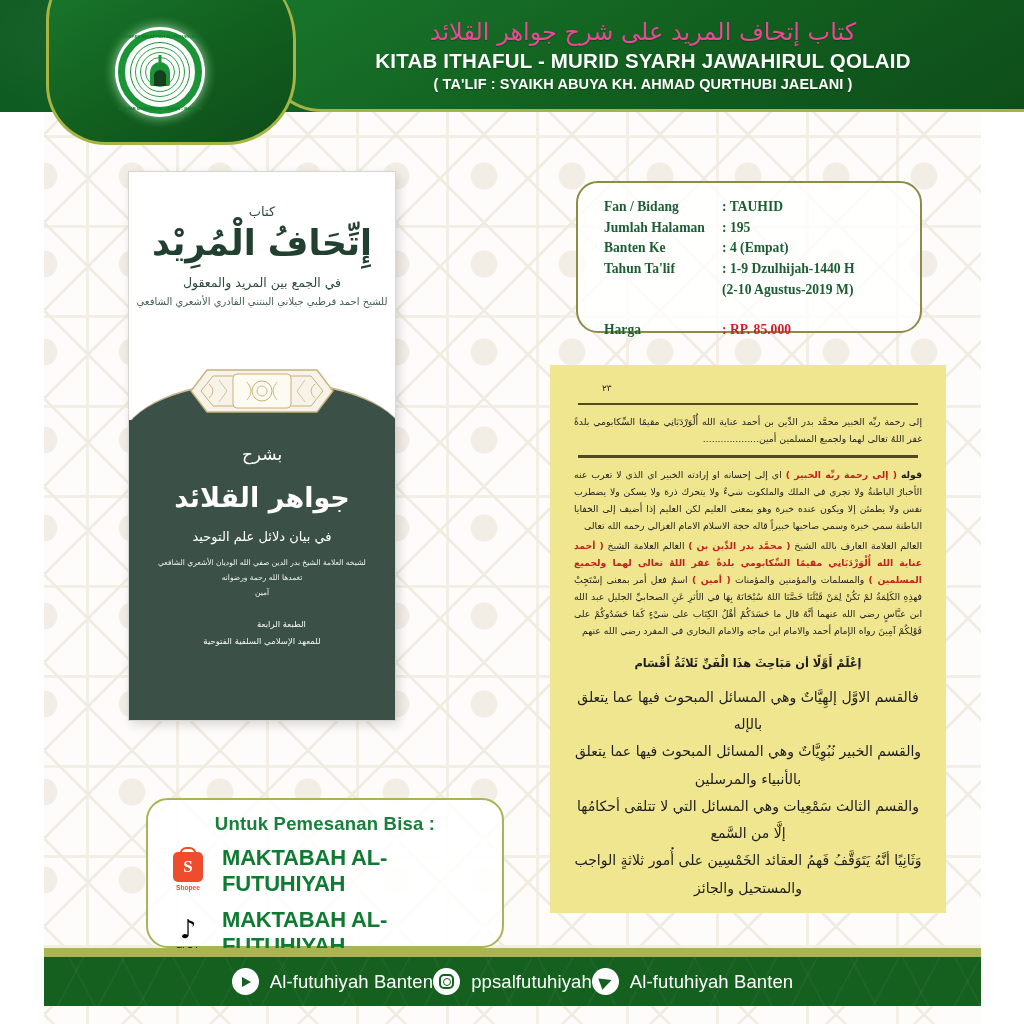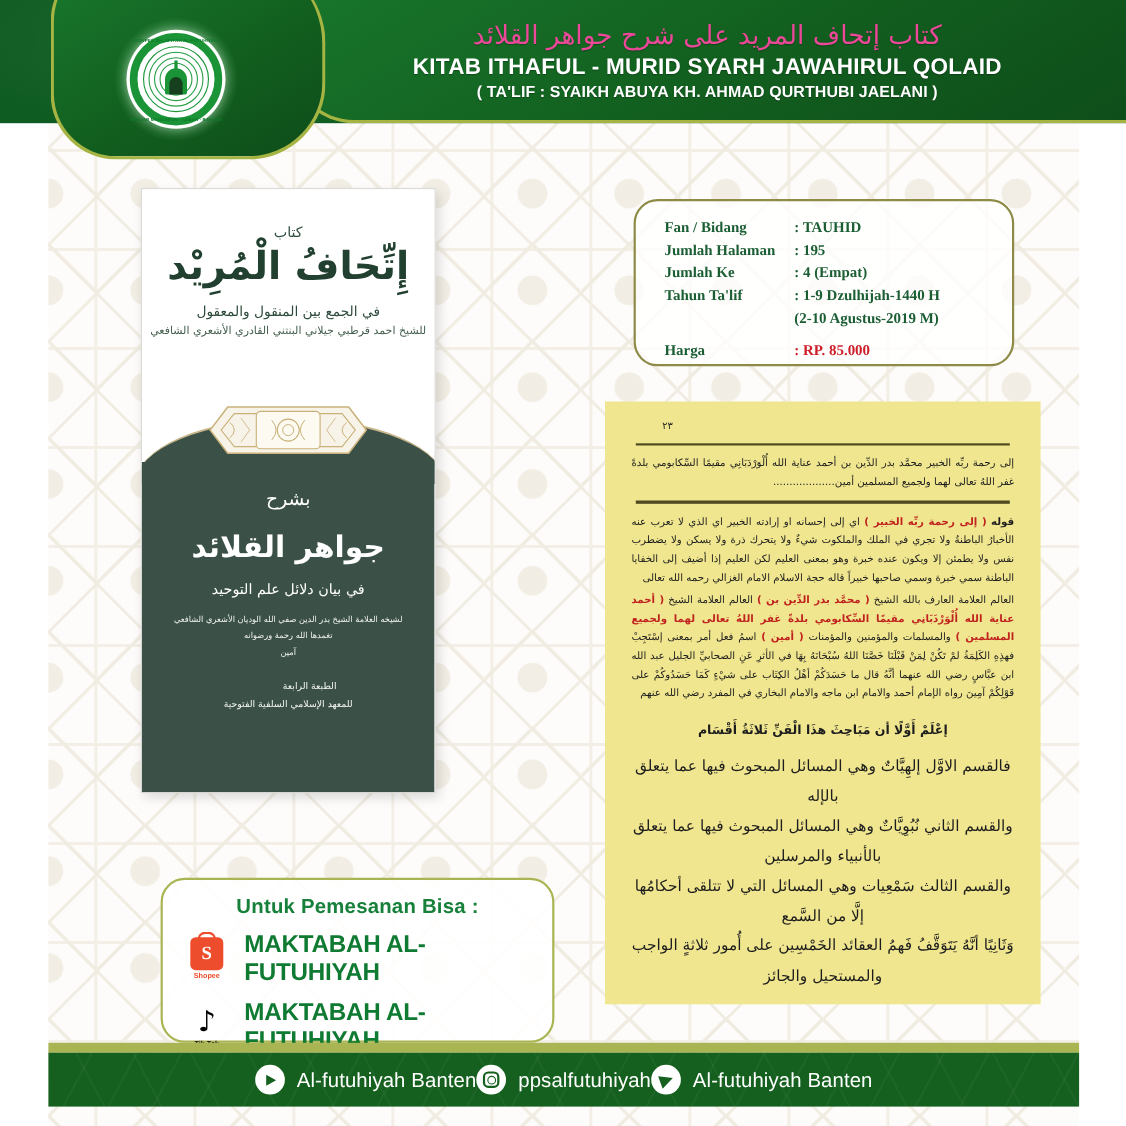--- a/index.html
+++ b/index.html
@@ -200,21 +200,21 @@
     background: rgba(255,255,255,.78);
     border: 2px solid #8d8b46;
     border-radius: 22px; z-index: 3;
     padding: 14px 0 0 26px;
   }
   .info-row { display:flex; font-size: 13.6px; font-weight: bold;
     color: #1b5e34; font-family:"Liberation Serif", serif; line-height: 1.52; }
   .info-label { width: 118px; flex: none; }
   .info-value { flex: 1; }
   .info-value.price { color: #cc1f2a; }
-  .info-row.gap { margin-top: 9px; }
+  .info-row.gap { margin-top: 20px; }
 
   
   .ypage {
     position:absolute; left: 550px; top: 365px;
     width: 396px; height: 548px;
     background: #f0e68f; z-index: 3;
     padding: 18px 24px 0 24px;
     overflow:hidden;
   }
   .yp-num { font-family:"DejaVu Sans", sans-serif; font-size: 9px; color:#222; direction:rtl; text-align:left; margin-left: 28px; }
@@ -339,21 +339,21 @@
       <div class="logo-dome"></div>
       <div class="logo-text-top">PONPES SALAFIYAH AL-FUTUHIYAH</div>
       <div class="logo-text-bot">BANJAR MANGSEUN - LEBAK - BANTEN</div>
     </div>
   </div>
 
   <div class="book">
     <div class="book-top">
       <div class="bk-kitab">كتاب</div>
       <div class="bk-main">إِتِّحَافُ الْمُرِيْد</div>
-      <div class="bk-sub1">في الجمع بين المنقول والمعقول</div>
+      <div class="bk-sub1">في الجمع بين المريد والمعقول</div>
       <div class="bk-sub2">للشيخ احمد قرطبي جيلاني البنتني القادري الأشعري الشافعي</div>
     </div>
 
     <div class="book-curve"></div>
     <div class="book-bottom"></div>
 
     <svg class="book-ornament" viewBox="0 0 170 58">
       <path d="M14 29 L30 8 L140 8 L156 29 L140 50 L30 50 Z" fill="#f7f3e8" stroke="#c9b179" stroke-width="1.4"></path>
       <path d="M24 29 L36 14 L134 14 L146 29 L134 44 L36 44 Z" fill="none" stroke="#c9b179" stroke-width="1"></path>
       <rect x="56" y="12" width="58" height="34" rx="4" fill="#fdfaf2" stroke="#c9b179" stroke-width="1"></rect>
@@ -380,21 +380,21 @@
   <div class="info-box">
     <div class="info-row">
       <span class="info-label">Fan / Bidang</span>
       <span class="info-value">: TAUHID</span>
     </div>
     <div class="info-row">
       <span class="info-label">Jumlah Halaman</span>
       <span class="info-value">: 195</span>
     </div>
     <div class="info-row">
-      <span class="info-label">Jumlah Ke</span>
+      <span class="info-label">Banten Ke</span>
       <span class="info-value">: 4 (Empat)</span>
     </div>
     <div class="info-row">
       <span class="info-label">Tahun Ta'lif</span>
       <span class="info-value">: 1-9 Dzulhijah-1440 H</span>
     </div>
     <div class="info-row">
       <span class="info-label"></span>
       <span class="info-value">(2-10 Agustus-2019 M)</span>
     </div>
@@ -406,21 +406,21 @@
 
   <div class="ypage">
     <div class="yp-num">٢٣</div>
     <div class="yp-rule"></div>
     <div class="yp-line">إلى رحمة ربِّه الخبير محمَّد بدر الدِّين بن أحمد عناية الله أُلْوَرْدَبَانِي مقيمًا السِّكابومي بلدةً غفر اللهُ تعالى لهما ولجميع المسلمين أمين...................</div>
     <div class="yp-rule thick"></div>
     <div class="yp-line yp-block"><span class="yp-bold">قوله</span> <span class="yp-red">( إلى رحمة ربِّه الخبير )</span> <span>اي إلى إحسانه او إرادته الخبير اي الذي لا تعرب عنه الأخبارُ الباطنةُ ولا تجري في الملك والملكوت شيءٌ ولا يتحرك ذرة ولا يسكن ولا يضطرب نفس ولا يطمئن إلا ويكون عنده خبرة وهو بمعنى العليم لكن العليم إذا أضيف إلى الخفايا الباطنة سمي خبرة وسمي صاحبها خبيراً قاله حجة الاسلام الامام الغزالي رحمه الله تعالى</span></div>
     <div class="yp-line yp-block"><span>العالم العلامة العارف بالله الشيخ</span> <span class="yp-red">( محمَّد بدر الدِّين بن )</span> <span>العالم العلامة الشيخ</span> <span class="yp-red">( أحمد عناية الله أُلْوَرْدَبَانِي مقيمًا السِّكابومي بلدةً غفر اللهُ تعالى لهما ولجميع المسلمين )</span> <span>والمسلمات والمؤمنين والمؤمنات</span> <span class="yp-red">( أمين )</span> <span>اسمُ فعل أمر بمعنى إسْتَجِبْ فهذِهِ الكَلِمَةُ لمْ تَكُنْ لِمَنْ قَبْلَنَا خَصَّنَا اللهُ سُبْحَانَهُ بِهَا في الأثرِ عَنِ الصحابيِّ الجليل عبد الله ابن عبَّاسٍ رضي الله عنهما أنَّهُ قال ما حَسَدَكُمْ أهْلُ الكِتَاب على شيْءٍ كَمَا حَسَدُوكُمْ على قَوْلِكُمْ آمِينَ رواه الإمام أحمد والامام ابن ماجه والامام البخاري في المفرد رضي الله عنهم</span></div>
     <div class="yp-line yp-center">إعْلَمْ أَوَّلًا أن مَبَاحِثَ هذَا الْفَنِّ ثَلاثَةُ أَقْسَام</div>
     <div class="yp-line yp-small">فالقسم الاوَّل إلهِيَّاتٌ وهي المسائل المبحوث فيها عما يتعلق بالإله</div>
-    <div class="yp-line yp-small">والقسم الثاني نُبُوِيَّاتٌ وهي المسائل المبحوث فيها عما يتعلق بالأنبياء والمرسلين</div>
+    <div class="yp-line yp-small">والقسم الخبير نُبُوِيَّاتٌ وهي المسائل المبحوث فيها عما يتعلق بالأنبياء والمرسلين</div>
     <div class="yp-line yp-small">والقسم الثالث سَمْعِيات وهي المسائل التي لا تتلقى أحكامُها إلَّا من السَّمع</div>
     <div class="yp-line yp-small">وَثَانِيًا أنَّهُ يَتَوَقَّفُ فَهمُ العقائد الخَمْسِين على أُمور ثلاثةٍ الواجب والمستحيل والجائز</div>
   </div>
 
   <div class="order-box">
     <div class="order-title">Untuk Pemesanan Bisa :</div>
 
     <div class="order-row">
       <div class="order-icon-wrap">
         <div class="shopee-ico">S</div>

